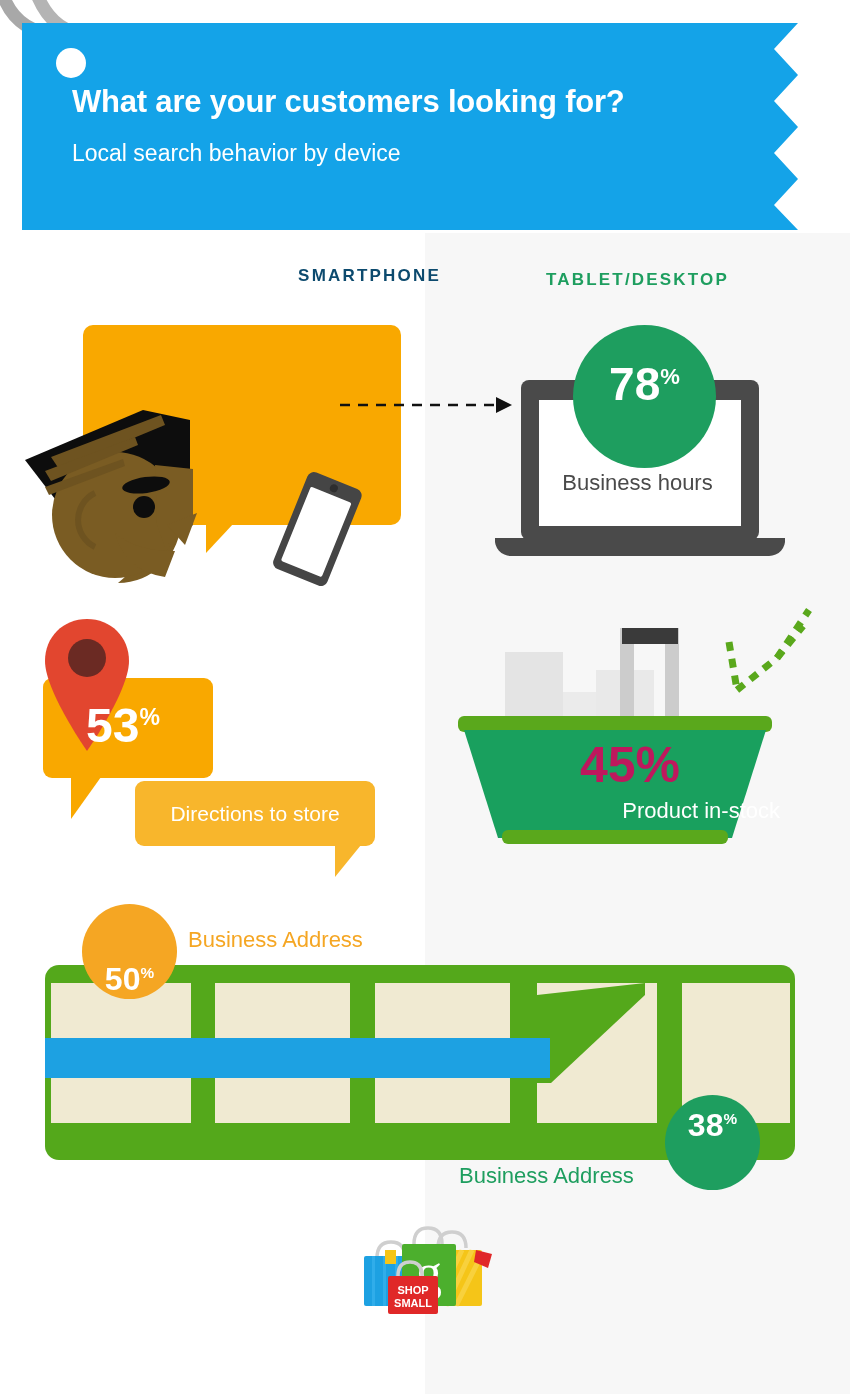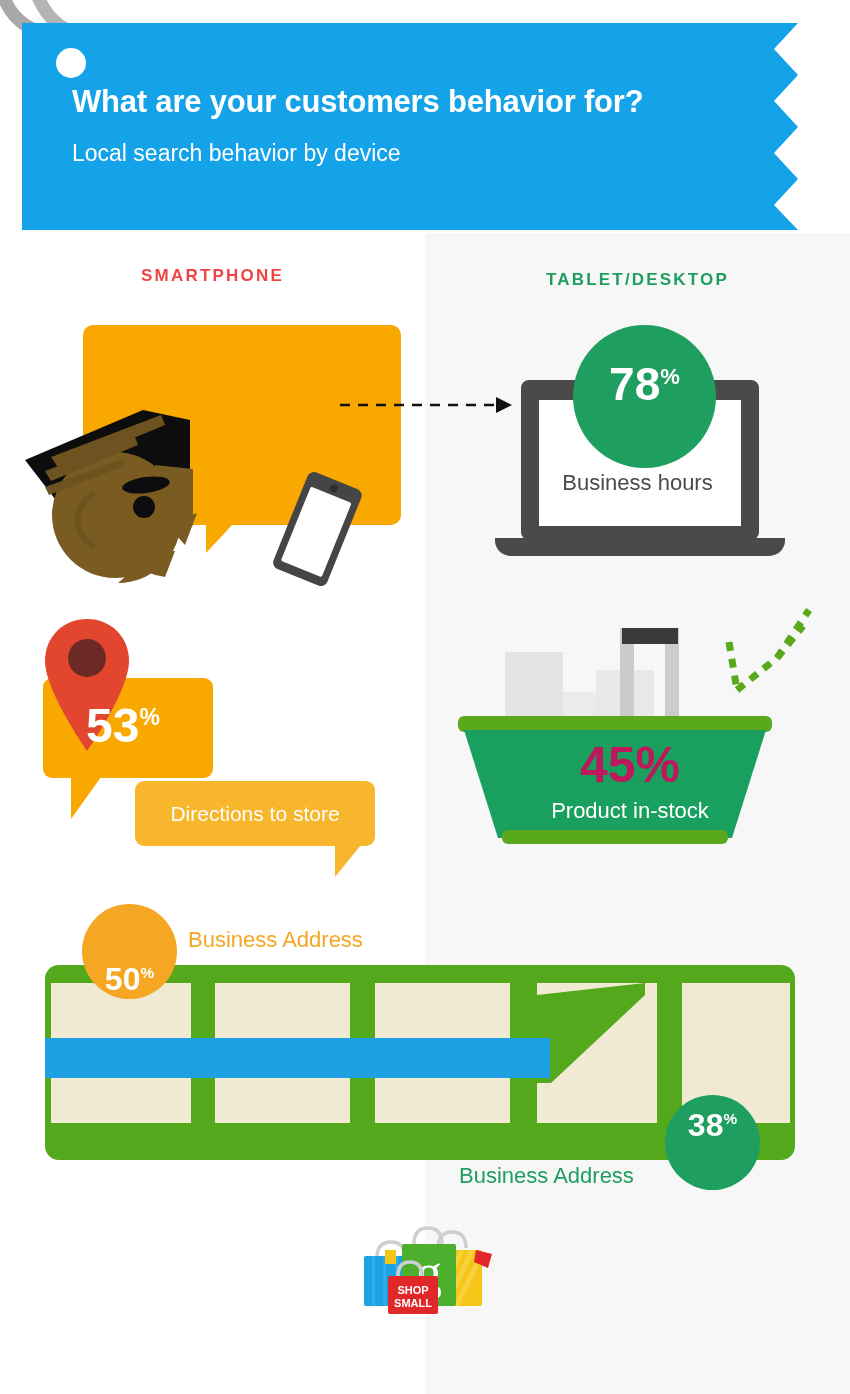--- a/index.html
+++ b/index.html
@@ -36,21 +36,21 @@
   .banner-sub{
     position:absolute;left:72px;top:140px;
     font-size:23px;color:#ffffff;font-weight:400;white-space:nowrap;
   }
 
   
   .col-head{
     position:absolute;font-size:17px;font-weight:bold;letter-spacing:2.2px;
     text-align:center;
   }
-  .col-head.smartphone{left:0;top:266px;width:425px;color:#ef4444;}
+  .col-head.smartphone{left:16px;top:266px;width:425px;color:#0c4a6e;text-align:right;}
   .col-head.tablet{left:425px;top:270px;width:425px;color:#1e9e5f;}
 
   
   .row1-left{position:absolute;left:0px;top:310px;width:425px;height:290px;}
   .bubble45{
     position:absolute;left:83px;top:15px;width:318px;height:200px;
   }
   .bubble45 .body{
     position:absolute;inset:0;background:#f9a800;border-radius:10px;
   }
@@ -113,21 +113,21 @@
   .map-pin{position:absolute;left:42px;top:15px;width:90px;height:140px;}
 
   
   .row2-right{position:absolute;left:425px;top:590px;width:425px;height:290px;}
   .basket-svg{position:absolute;left:25px;top:20px;width:330px;height:250px;}
   .basket-num{
     position:absolute;left:55px;top:150px;width:300px;text-align:center;
     font-size:50px;color:#be185d;font-weight:bold;line-height:1;
   }
   .basket-lbl{
-    position:absolute;left:55px;top:208px;width:300px;text-align:center;
+    position:absolute;left:55px;top:208px;width:300px;text-align:right;
     font-size:22px;color:#ffffff;
   }
   .check-swoosh{position:absolute;left:288px;top:8px;width:110px;height:110px;}
 
   
   .row3{position:absolute;left:0;top:890px;width:850px;height:320px;}
   .map-svg{position:absolute;left:45px;top:75px;width:750px;height:195px;}
   .circle50{
     position:absolute;left:82px;top:14px;width:95px;height:95px;
     border-radius:50%;background:#f5a623;
@@ -170,21 +170,21 @@
     <path d="M2 -6 C 10 34, 40 48, 72 44" stroke="#a8a8a8" stroke-width="13" fill="none" stroke-linecap="round"></path>
     <path d="M34 -10 C 44 26, 62 42, 86 44" stroke="#b4b4b4" stroke-width="13" fill="none" stroke-linecap="round"></path>
   </svg>
 
   <div class="banner">
     <svg width="810" height="207" viewBox="0 0 810 207">
       <path d="M0 0 H776 L752 26 L776 52 L752 78 L776 104 L752 130 L776 156 L752 182 L776 207 H0 Z" fill="#14a3e8"></path>
       <circle cx="49" cy="40" r="15" fill="#ffffff"></circle>
     </svg>
   </div>
-  <div class="banner-title">What are your customers behavior for?</div>
+  <div class="banner-title">What are your customers looking for?</div>
   <div class="banner-sub">Local search behavior by device</div>
 
   <div class="col-head smartphone">SMARTPHONE</div>
   <div class="col-head tablet">TABLET/DESKTOP</div>
 
   <div class="row1-left">
 
     <div class="bubble45">
       <div class="body"></div>
       <div class="tail"></div>

